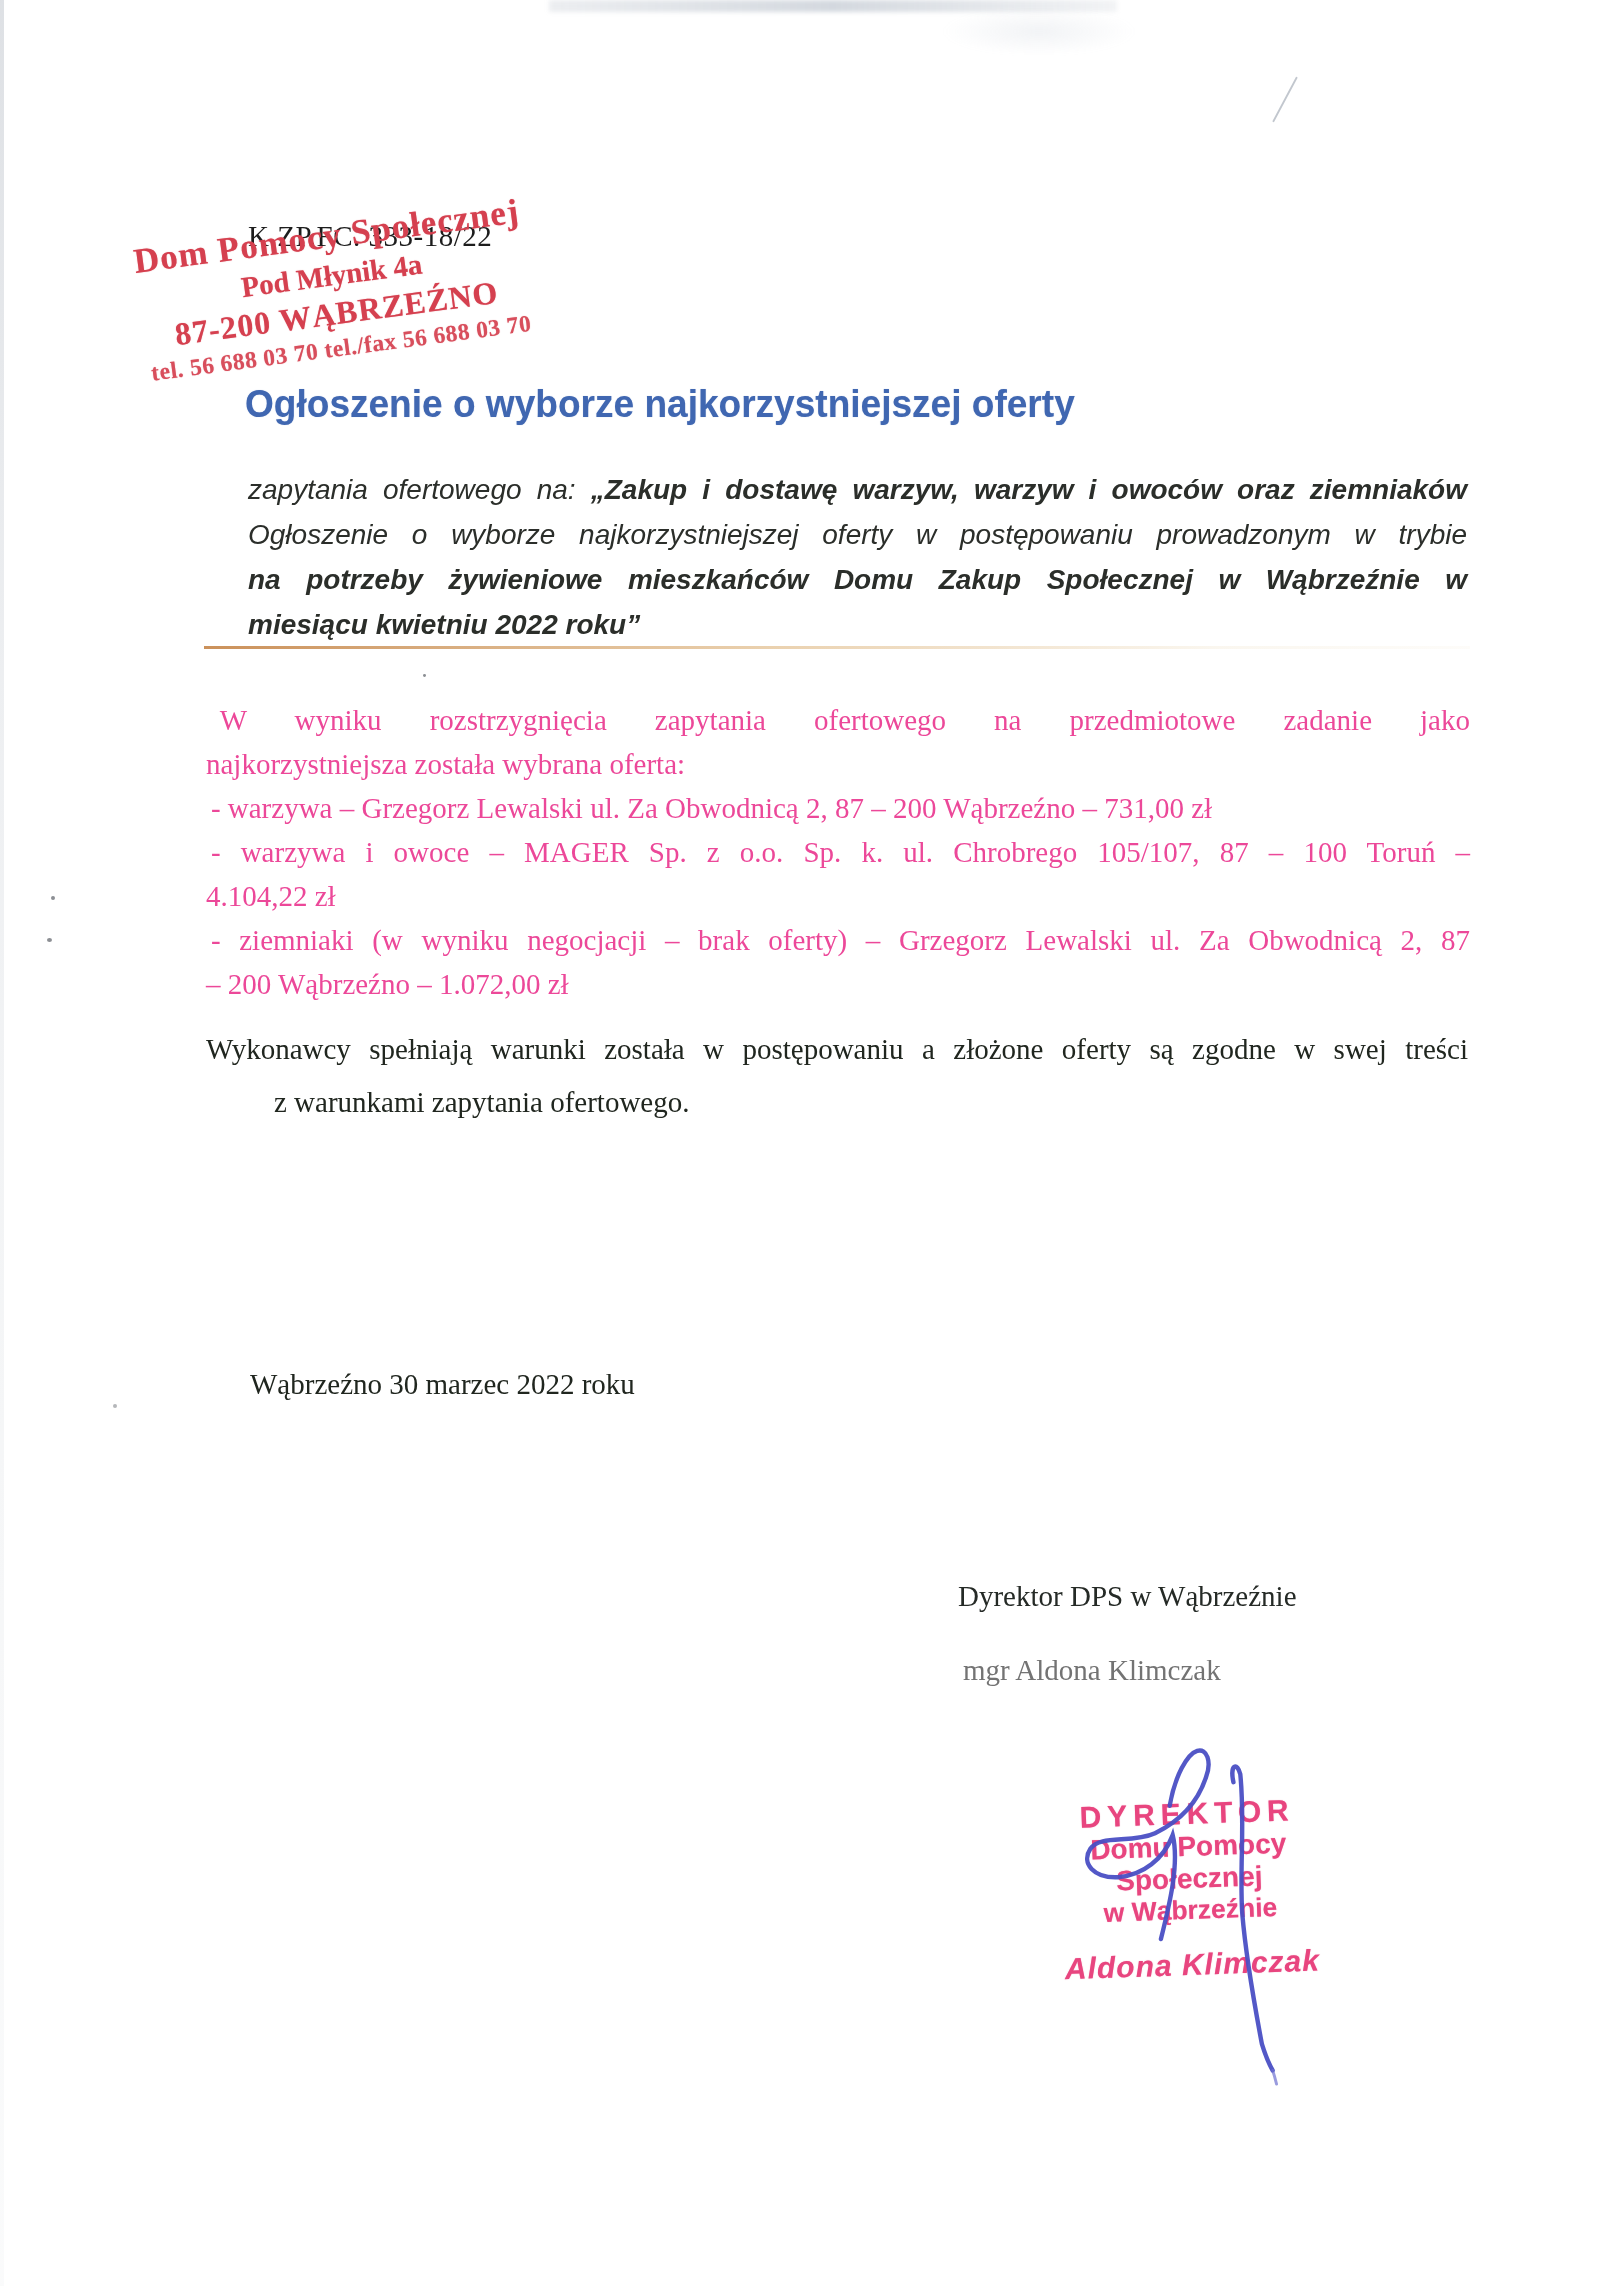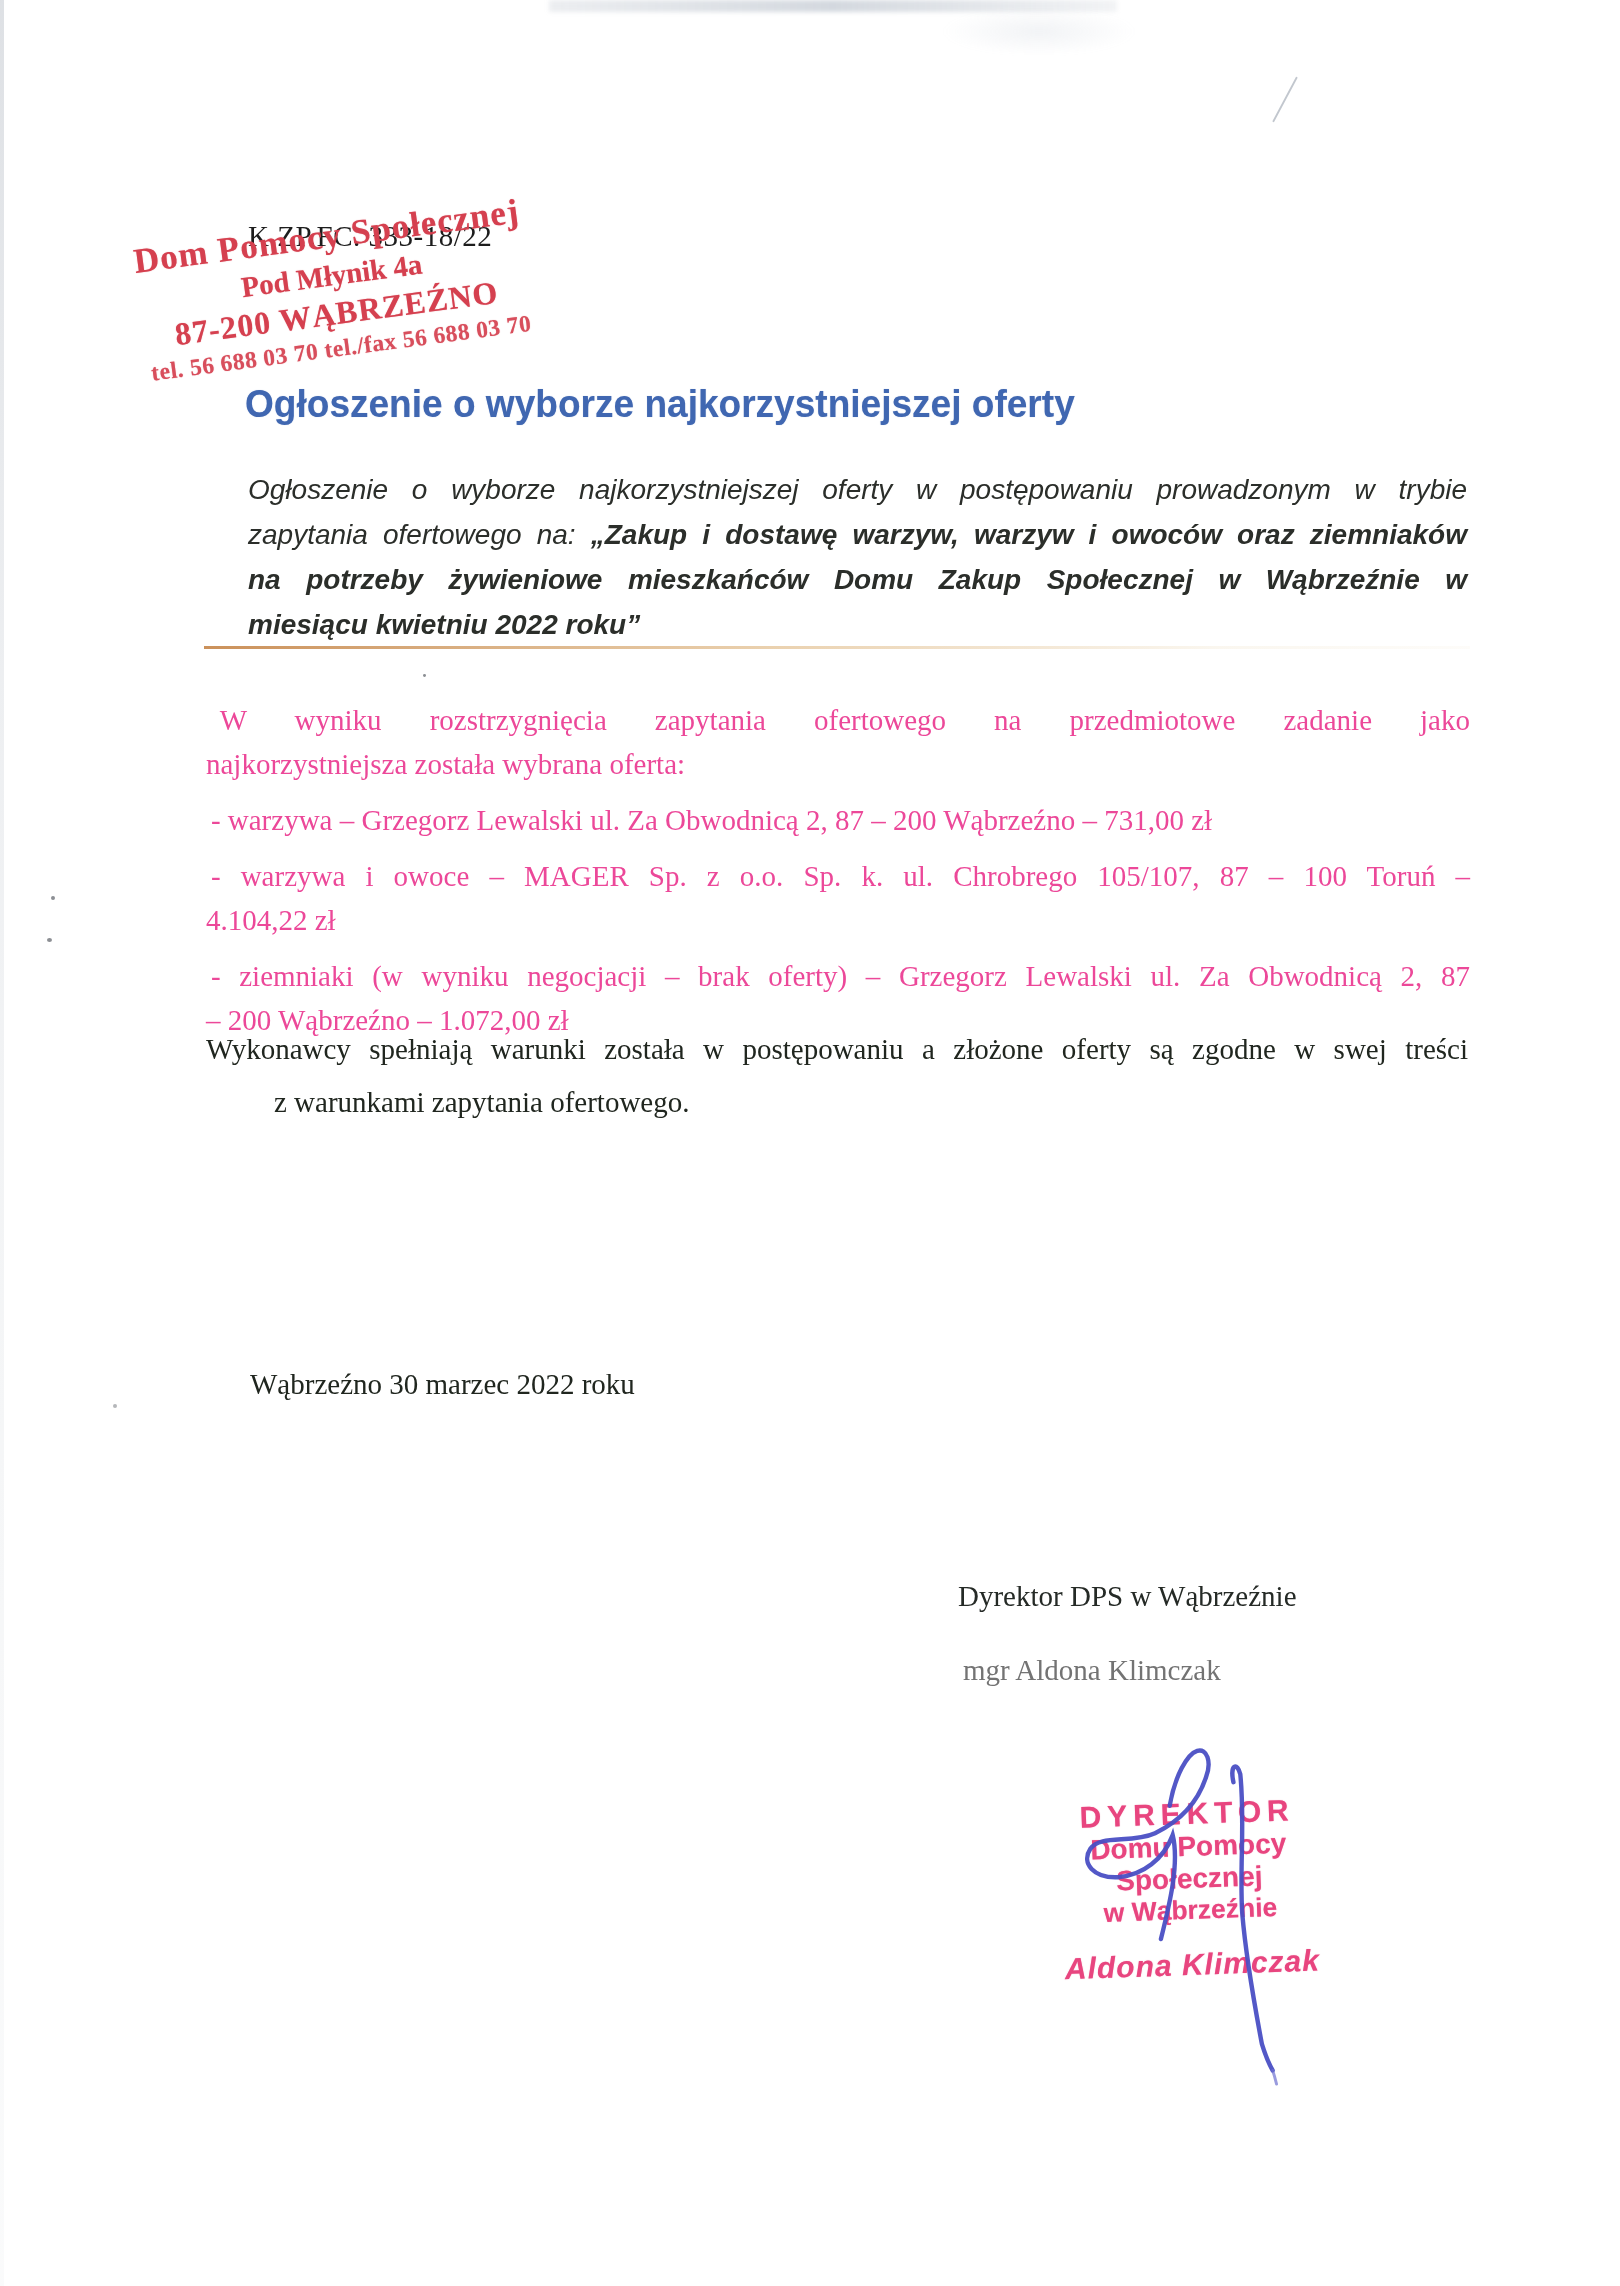--- a/index.html
+++ b/index.html
@@ -62,21 +62,21 @@
   .divider{
     position:absolute;left:204px;top:646px;width:1266px;height:2.9px;
     background:linear-gradient(to right,rgba(194,126,62,.85),rgba(214,164,96,.5) 45%,rgba(233,216,182,.22) 80%,rgba(240,228,205,.12));
   }
 
   .body-block{
     position:absolute;left:206px;top:698px;width:1264px;
     font-size:29px;line-height:44px;color:#ec4899;
   }
   .body-block .ind{padding-left:13.7px;}
-  .body-block .ind2{padding-left:4.9px;margin-top:12px;}
+  .body-block .ind2{padding-left:4.9px;}
 
   .compliance{
     position:absolute;left:145px;top:1027px;width:1323px;
     font-size:29px;line-height:45px;color:#20261f;
   }
   .compliance .c1{padding-left:61px;text-align:justify;text-align-last:justify;}
   .compliance .c2{padding-left:129px;margin-top:8px;}
 
   .date-line{
     position:absolute;left:250px;top:1368px;
@@ -119,22 +119,22 @@
   <div class="red-stamp">
     <div class="l1">Dom Pomocy Społecznej</div>
     <div class="l2">Pod Młynik 4a</div>
     <div class="l3">87-200 WĄBRZEŹNO</div>
     <div class="l4">tel. 56 688 03 70  tel./fax 56 688 03 70</div>
   </div>
 
   <div class="doc-heading">Ogłoszenie o wyborze najkorzystniejszej oferty</div>
 
   <div class="intro">
+    <div class="jline"><span>zapytania ofertowego na: </span><span class="bold">„Zakup i dostawę warzyw, warzyw i owoców oraz ziemniaków</span></div>
     <div class="jline">Ogłoszenie o wyborze najkorzystniejszej oferty w postępowaniu prowadzonym w trybie</div>
-    <div class="jline"><span>zapytania ofertowego na: </span><span class="bold">„Zakup i dostawę warzyw, warzyw i owoców oraz ziemniaków</span></div>
     <div class="jline bold">na potrzeby żywieniowe mieszkańców Domu Zakup Społecznej w Wąbrzeźnie w</div>
     <div class="bold">miesiącu kwietniu 2022 roku”</div>
   </div>
 
   <div class="divider"></div>
 
   <div class="body-block">
     <div class="ind jline">W wyniku rozstrzygnięcia zapytania ofertowego na przedmiotowe zadanie jako</div>
     <div>najkorzystniejsza została wybrana oferta:</div>
     <div class="ind2">- warzywa – Grzegorz Lewalski ul. Za Obwodnicą 2, 87 – 200 Wąbrzeźno – 731,00 zł</div>

